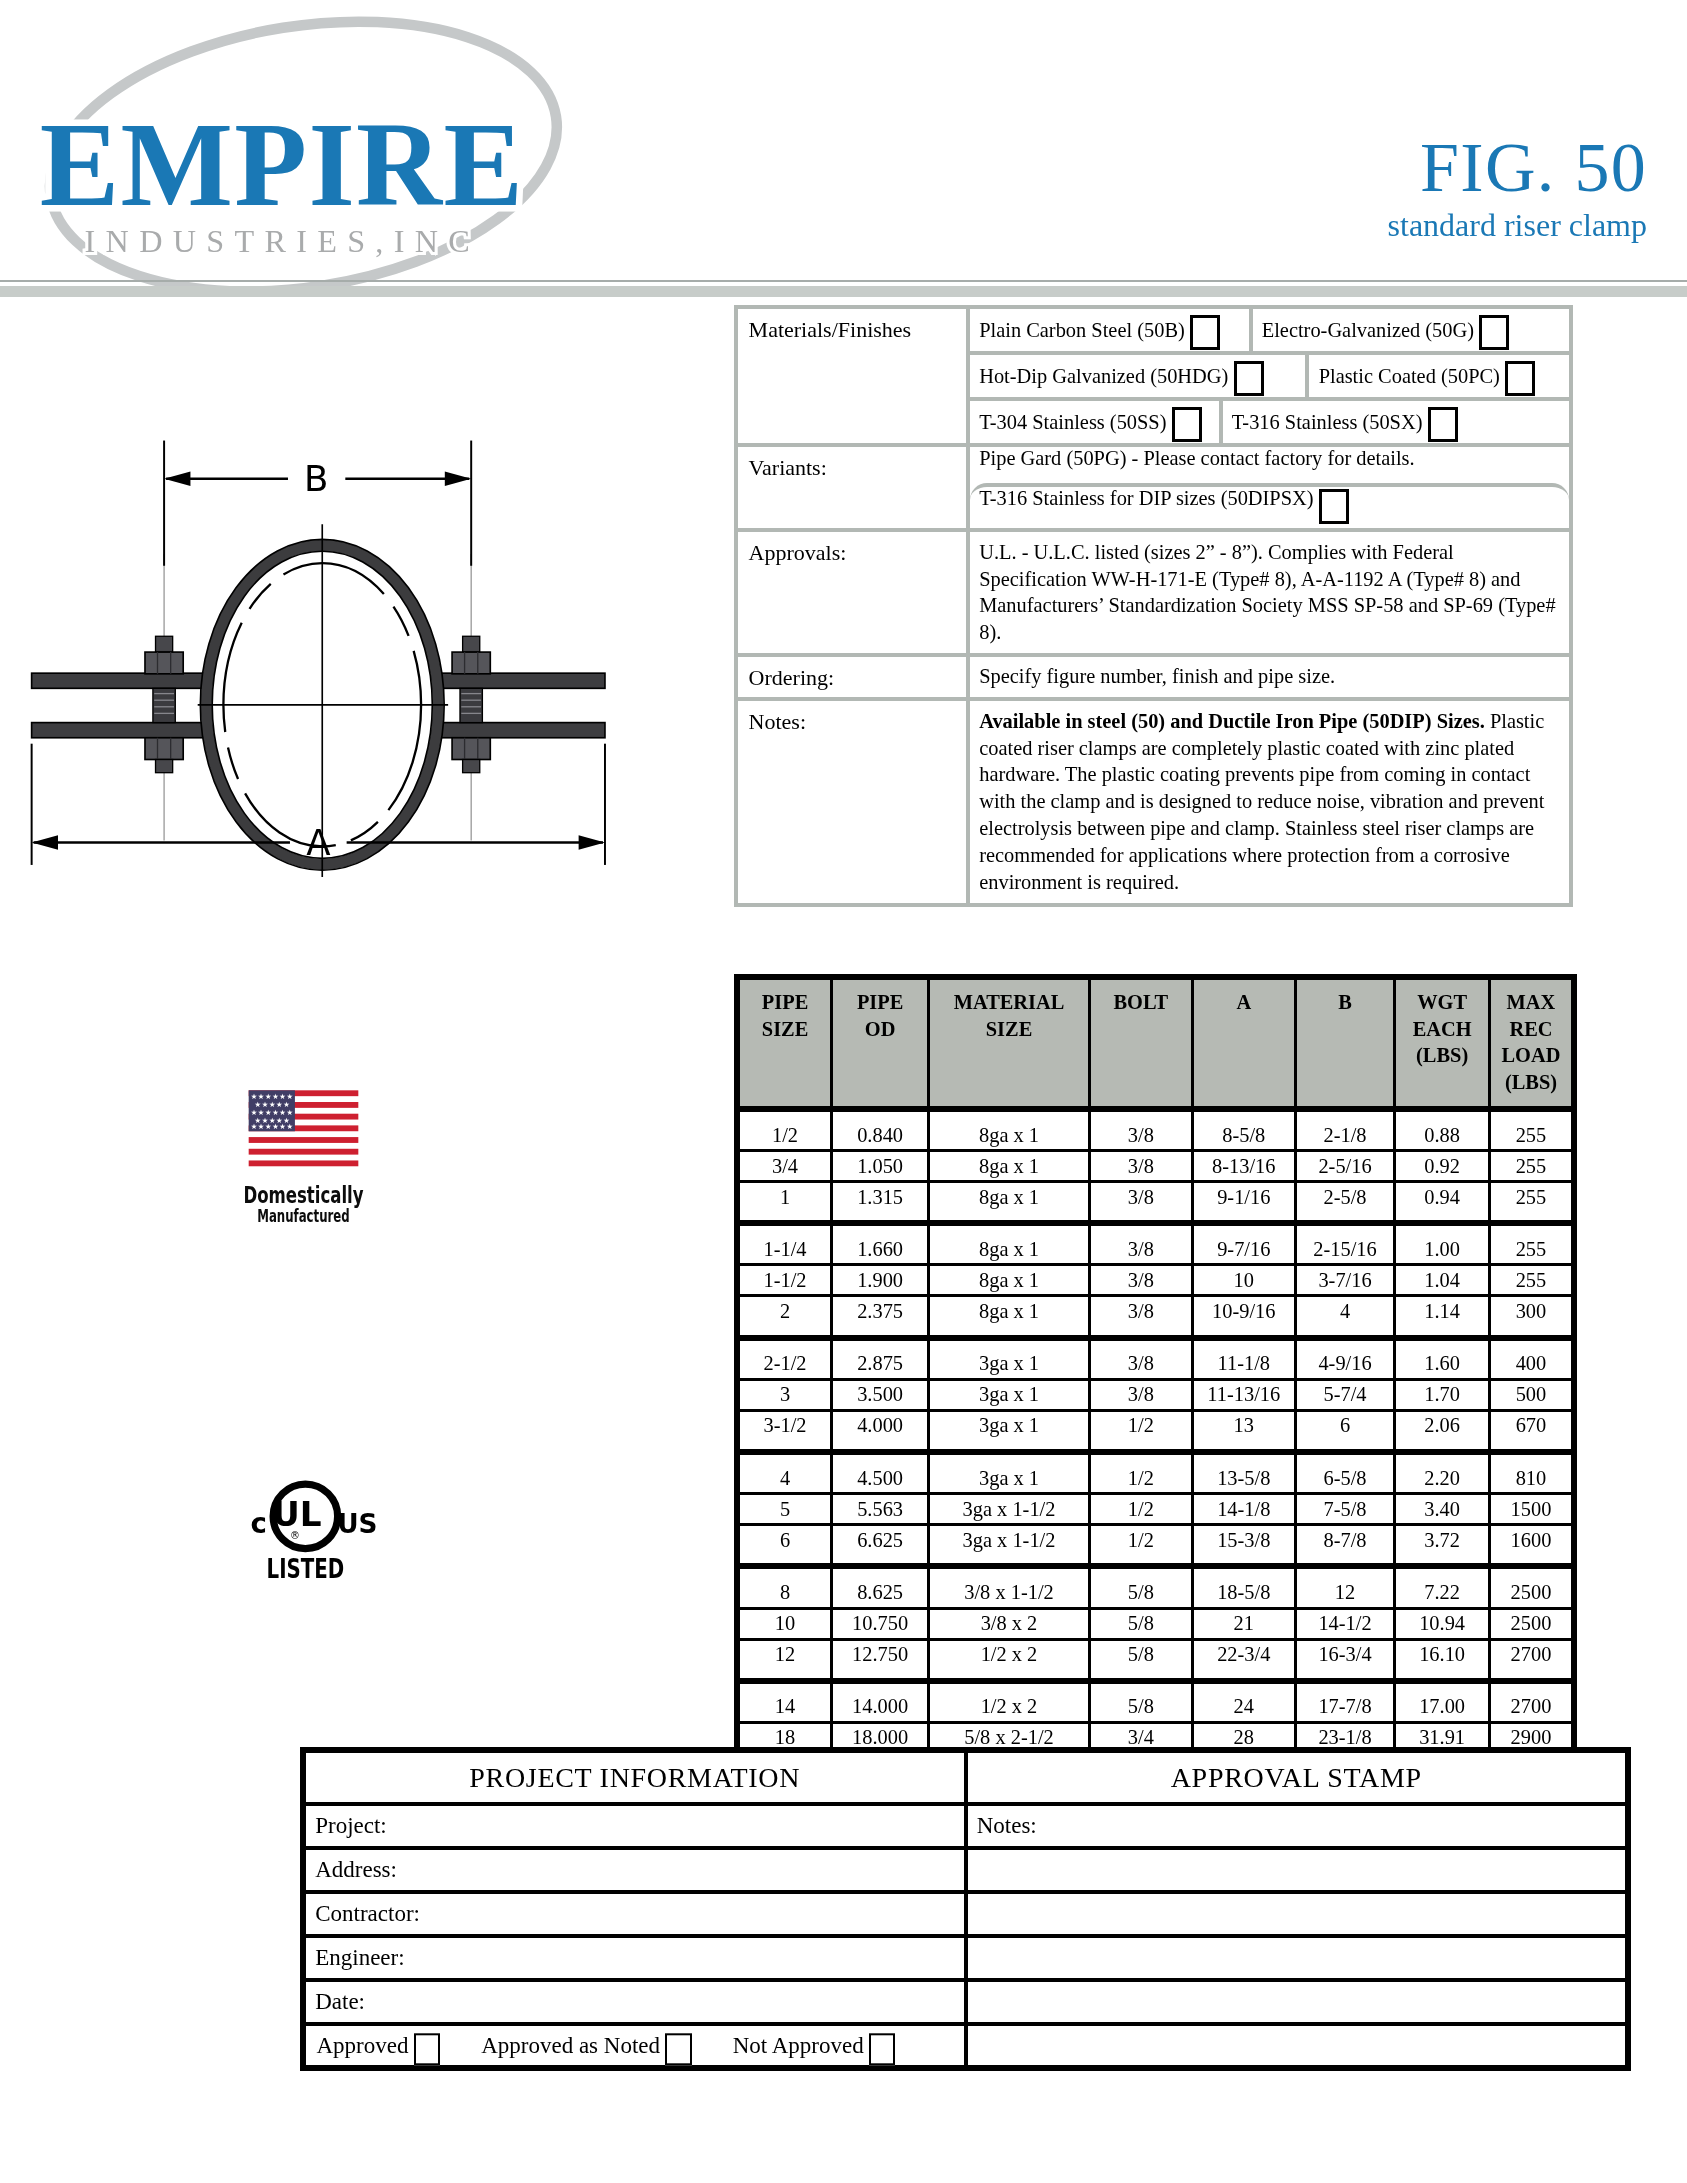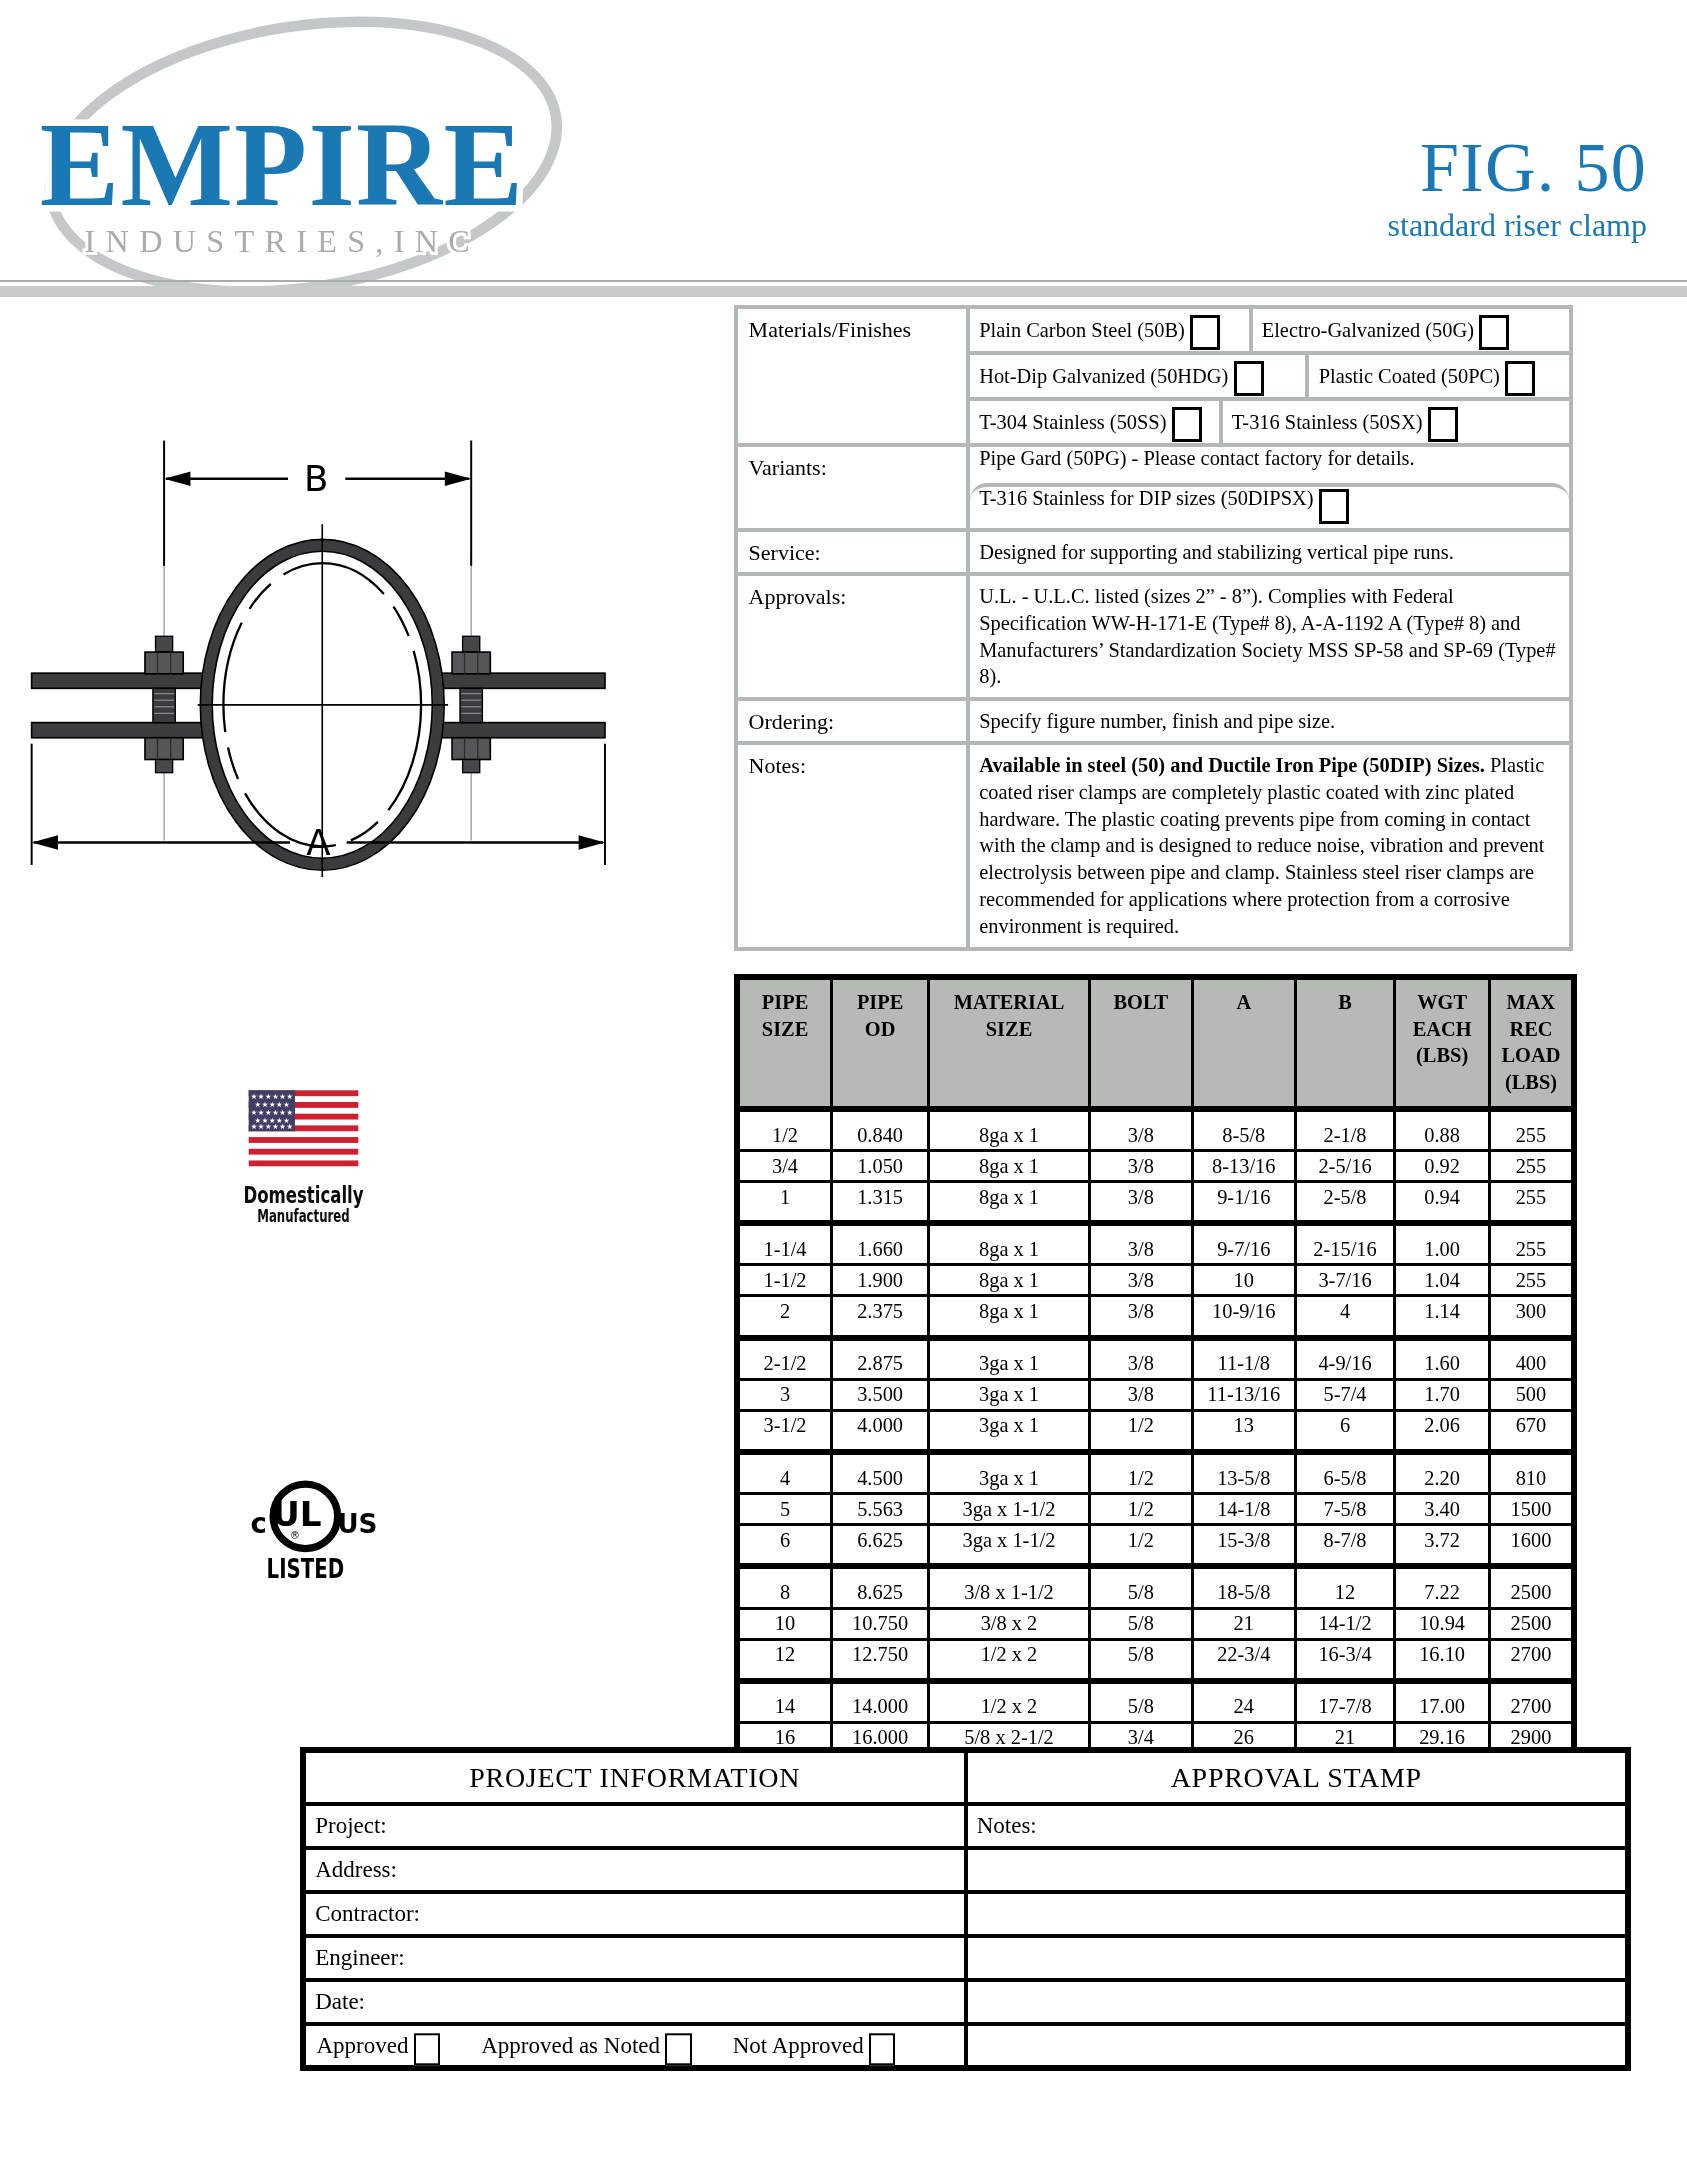--- a/index.html
+++ b/index.html
@@ -199,26 +199,20 @@
         <div class="vrow">
           <span>Pipe Gard (50PG) - Please contact factory for details.</span>
         </div>
         <div class="vrow">
           <span>T-316 Stainless for DIP sizes (50DIPSX)</span>
           <span class="cb"></span>
         </div>
       </div>
     </div>
 
-    <div class="irow">
-      <div class="ilabel">Service:</div>
-      <div class="icontent">
-          <div class="vcenter tpad">Designed for supporting and stabilizing vertical pipe runs.</div>
-        </div>
-    </div>
 
     <div class="irow">
       <div class="ilabel">Approvals:</div>
       <div class="icontent">
           <div class="tpad">U.L. - U.L.C. listed (sizes 2” - 8”).  Complies with Federal Specification WW-H-171-E (Type# 8), A-A-1192 A (Type# 8) and Manufacturers’ Standardization Society MSS SP-58 and SP-69 (Type# 8).</div>
         </div>
     </div>
 
     <div class="irow">
       <div class="ilabel">Ordering:</div>
@@ -429,30 +423,20 @@
       <tbody>
         <tr class="gf">
           <td>14</td>
           <td>14.000</td>
           <td>1/2 x 2</td>
           <td>5/8</td>
           <td>24</td>
           <td>17-7/8</td>
           <td>17.00</td>
           <td>2700</td>
-        </tr>
-        <tr>
-          <td>16</td>
-          <td>16.000</td>
-          <td>5/8 x 2-1/2</td>
-          <td>3/4</td>
-          <td>26</td>
-          <td>21</td>
-          <td>29.16</td>
-          <td>2900</td>
         </tr>
         <tr>
           <td>18</td>
           <td>18.000</td>
           <td>5/8 x 2-1/2</td>
           <td>3/4</td>
           <td>28</td>
           <td>23-1/8</td>
           <td>31.91</td>
           <td>2900</td>

